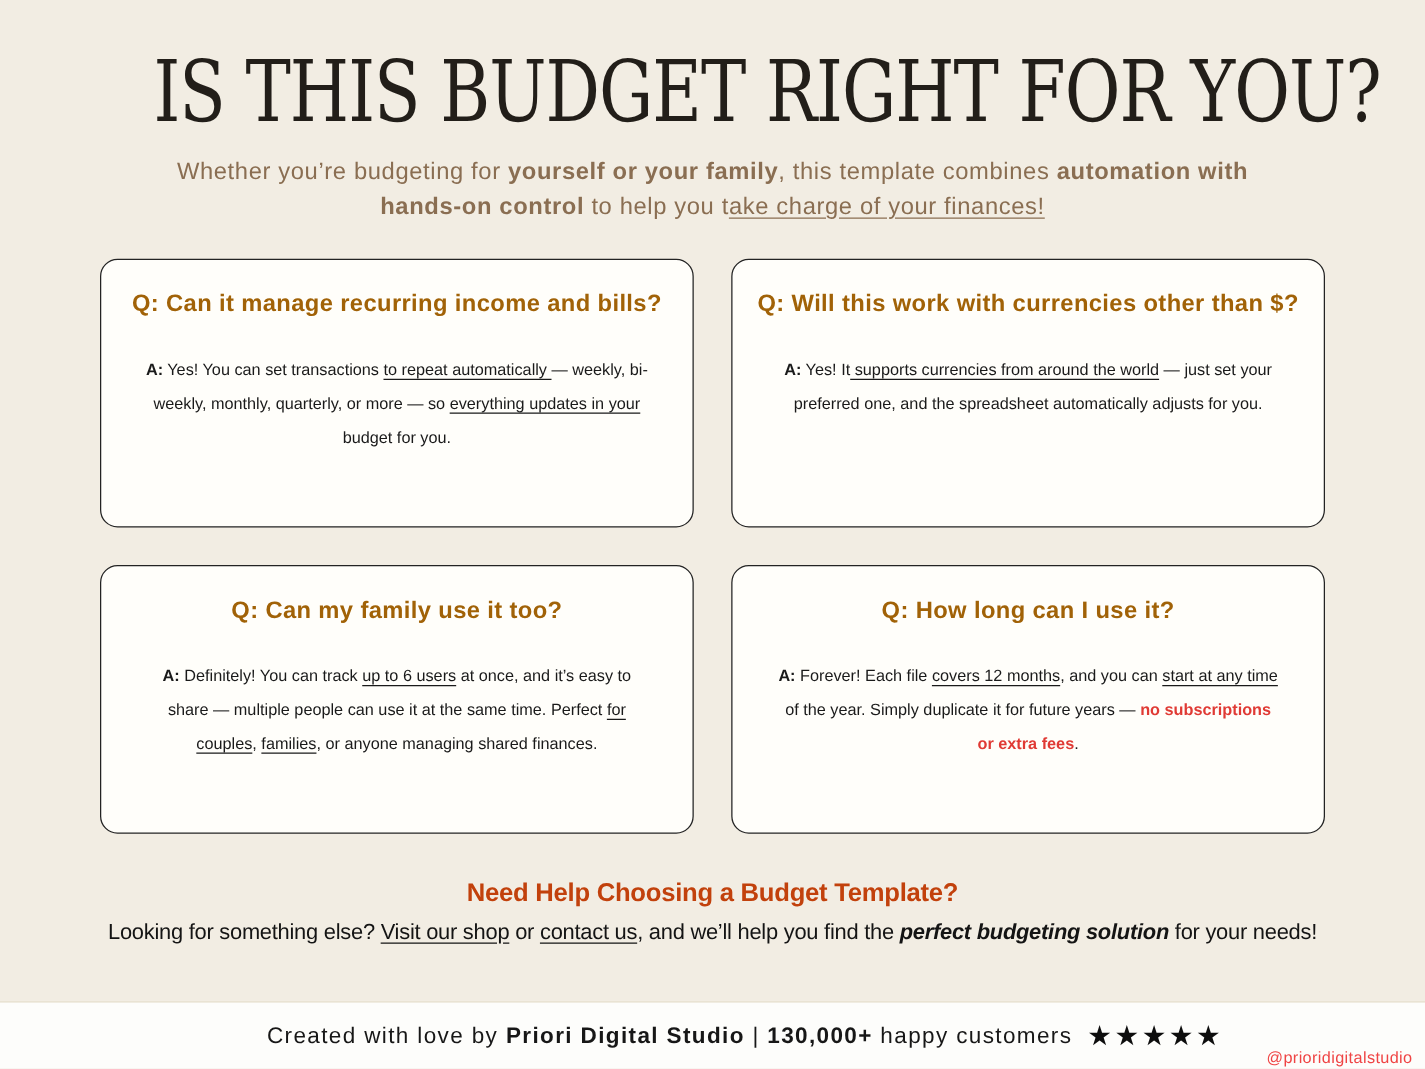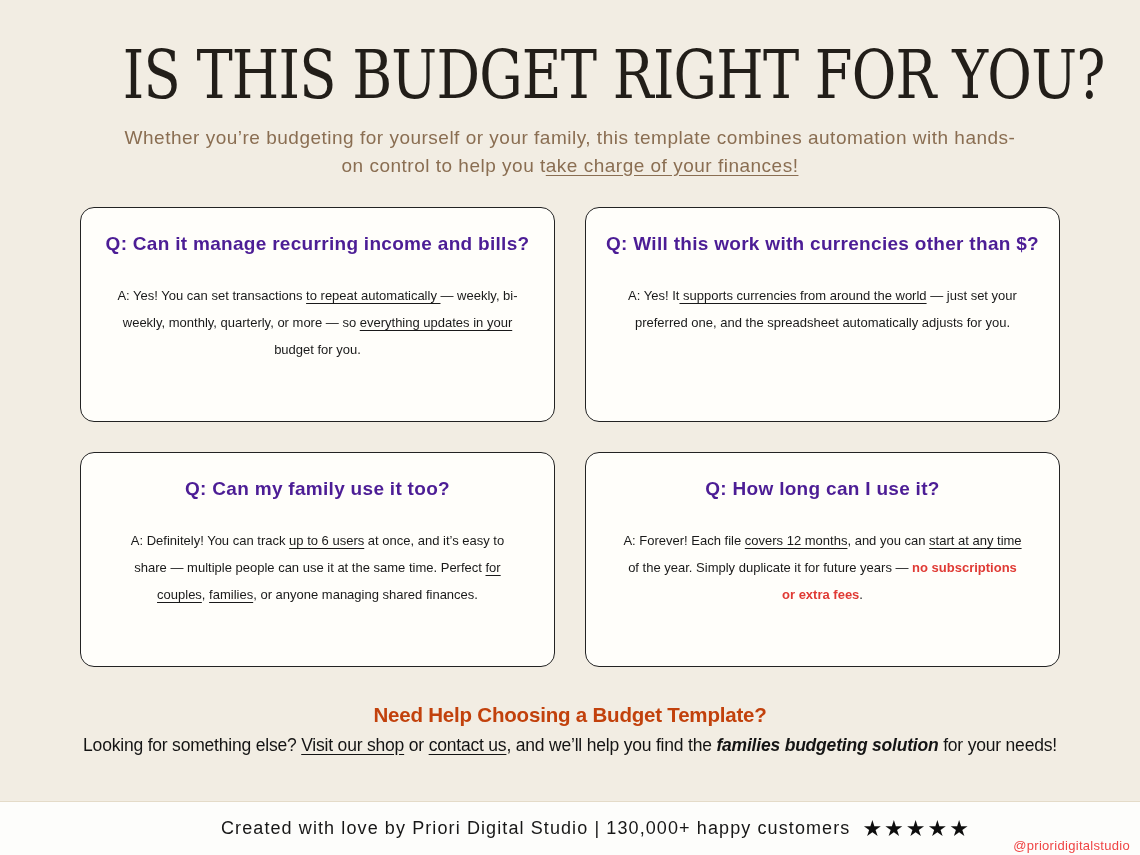--- a/index.html
+++ b/index.html
@@ -28,28 +28,28 @@
     position:absolute; left:80px; right:80px; top:207px;
     display:grid; grid-template-columns:1fr 1fr;
     column-gap:30px; row-gap:30px;
   }
   .card{
     box-sizing:border-box; height:215px;
     background:#fffefa; border:1.6px solid #232323; border-radius:14px;
     padding:25px 18px 0; text-align:center;
   }
   .q{
-    font-size:19px; font-weight:700; color:#4c1d95; letter-spacing:0.3px;
+    font-size:19px; font-weight:700; color:#a16207; letter-spacing:0.3px;
   }
   .a{
     margin:27px auto 0; max-width:404px;
     font-size:13px; line-height:27px; color:#1a1a1a;
   }
   
-  .seg-b{ font-weight:400;margin-top:36px; }
+  .seg-b{ font-weight:700;margin-top:36px; }
   .seg-u{ text-decoration:underline; text-underline-offset:3px; }
   .seg-r{ color:#e03a34; font-weight:700; }
   .seg-bi{ font-weight:700; font-style:italic; }
   
   .help{ position:absolute; top:703px; left:0; width:100%; text-align:center; }
   .help-title{ font-size:20.5px; font-weight:700; color:#c2410c; letter-spacing:-0.2px; }
   .help-line{ margin-top:8px; font-size:17.5px; color:#141414; letter-spacing:-0.2px; white-space:nowrap; }
   
   .footer{
     position:absolute; left:0; bottom:0; width:100%; height:53px;
@@ -89,21 +89,21 @@
     <div class="a"><span class="seg-b">A:</span><span> Definitely! You can track </span><span class="seg-u">up to 6 users</span><span> at once, and it’s easy to share — multiple people can use it at the same time. Perfect </span><span class="seg-u">for couples</span><span>, </span><span class="seg-u">families</span><span>, or anyone managing shared finances.</span></div>
   </div>
   <div class="card">
     <div class="q">Q: How long can I use it?</div>
     <div class="a"><span class="seg-b">A:</span><span> Forever! Each file </span><span class="seg-u">covers 12 months</span><span>, and you can </span><span class="seg-u">start at any time</span><span> of the year. Simply duplicate it for future years — </span><span class="seg-r">no subscriptions or extra fees</span><span>.</span></div>
   </div>
 </div>
 
 <div class="help">
   <div class="help-title">Need Help Choosing a Budget Template?</div>
-  <div class="help-line"><span>Looking for something else? </span><span class="seg-u">Visit our shop</span><span> or </span><span class="seg-u">contact us</span><span>, and we’ll help you find the </span><span class="seg-bi">families budgeting solution</span><span> for your needs!</span></div>
+  <div class="help-line"><span>Looking for something else? </span><span class="seg-u">Visit our shop</span><span> or </span><span class="seg-u">contact us</span><span>, and we’ll help you find the </span><span class="seg-bi">perfect budgeting solution</span><span> for your needs!</span></div>
 </div>
 
 <div class="footer">
   <div class="footer-line">
     <span><span>Created with love by </span><span class="seg-b">Priori Digital Studio</span><span>  |  </span><span class="seg-b">130,000+</span><span> happy customers</span></span>
     <span class="stars">★★★★★</span>
   </div>
   <div class="handle">@prioridigitalstudio</div>
 </div>
 

